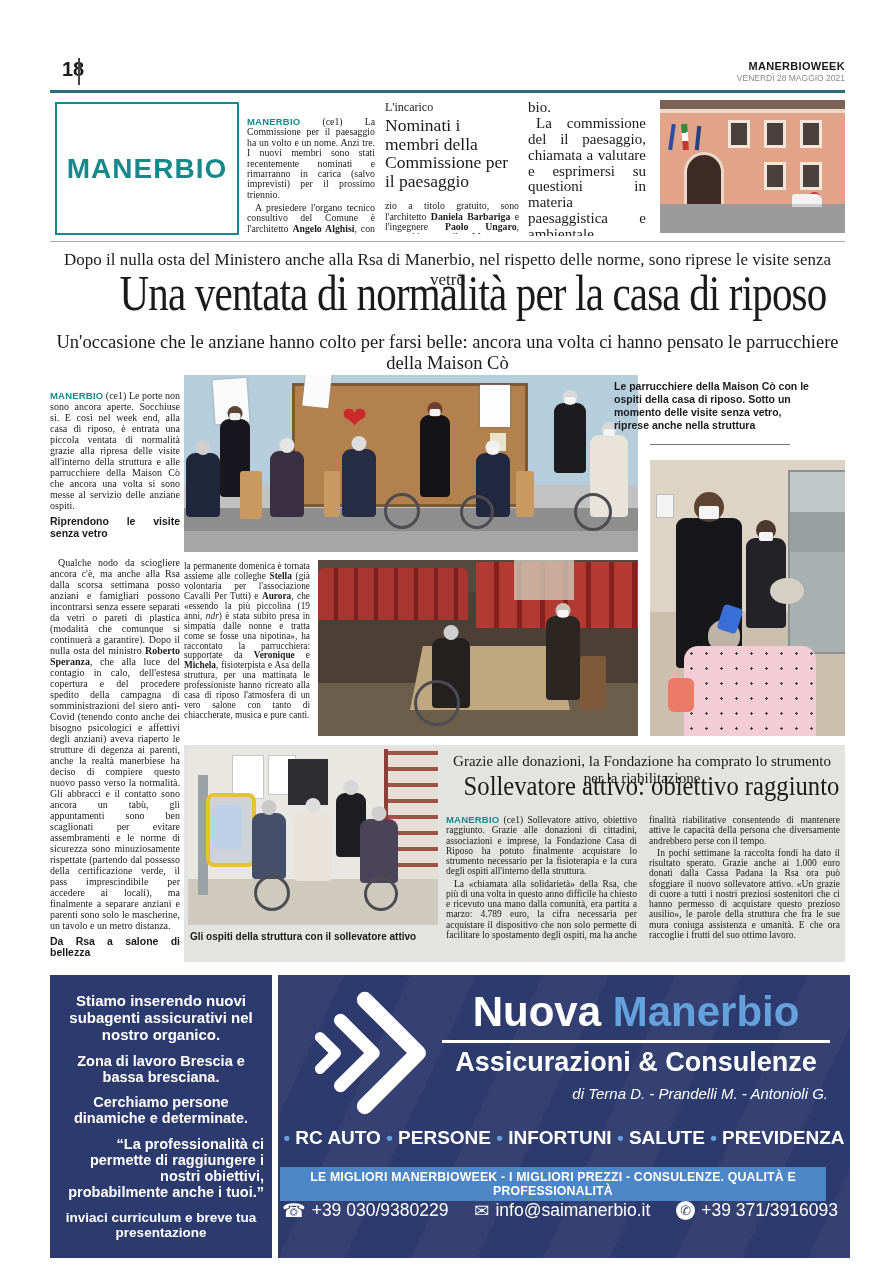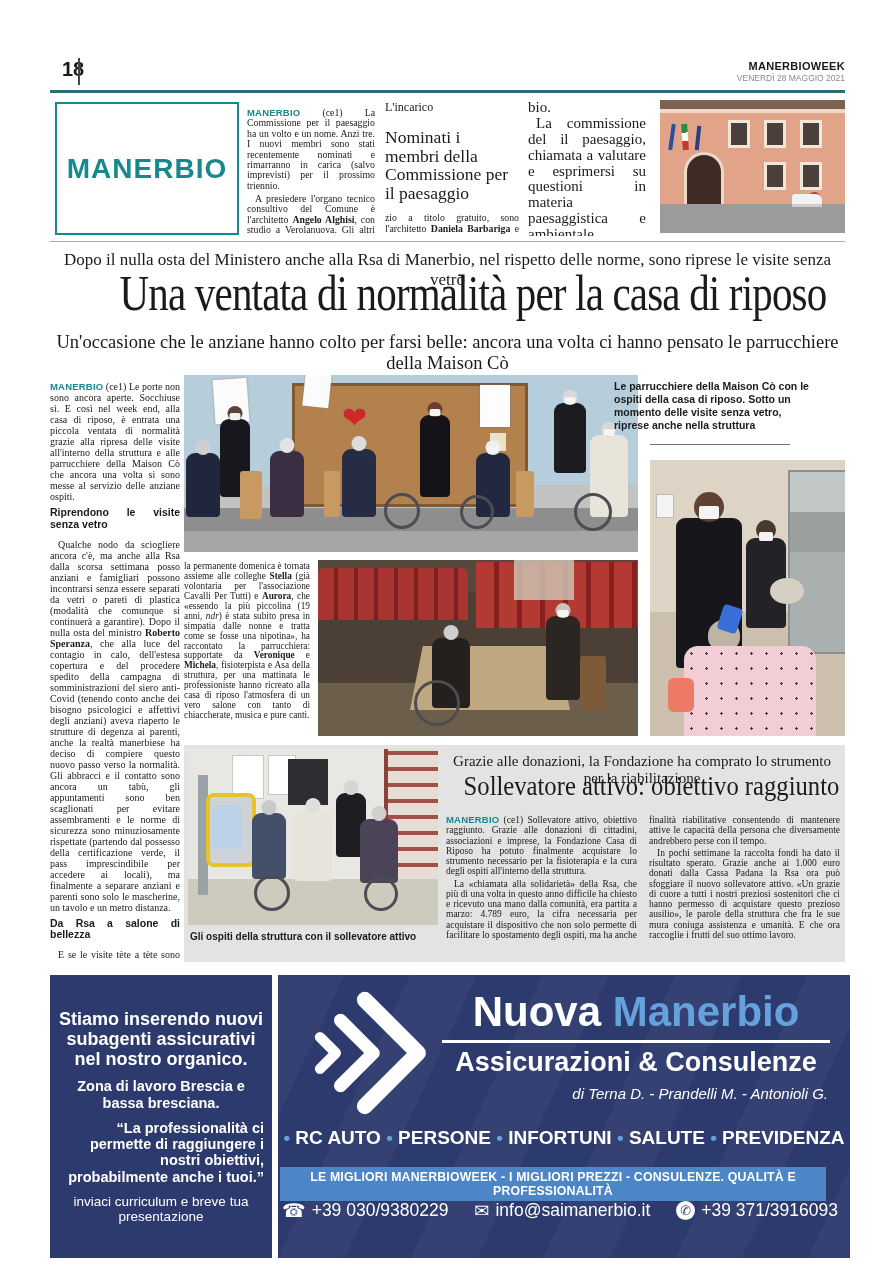--- a/index.html
+++ b/index.html
@@ -5,21 +5,21 @@
   html,body{margin:0;padding:0;background:#fff;}
   .page{position:relative;width:879px;height:1275px;background:#fff;overflow:hidden;
         font-family:"Liberation Serif",serif;color:#1a1a1a;}
   .abs{position:absolute;}
   .sans{font-family:"Liberation Sans",sans-serif;}
   .just{text-align:justify;}
   .b{font-weight:bold;}
   .i{font-style:italic;}
   .tag{color:#17898d;font-family:"Liberation Sans",sans-serif;font-weight:bold;font-size:9.5px;letter-spacing:.2px;}
   .bodytxt{font-size:10px;line-height:1.1;}
-  p{margin:8px 0 3px 0;}
+  p{margin:17px 0 3px 0;}
   .ind{text-indent:8px;}
   .subhead-sans{font-family:"Liberation Sans",sans-serif;font-weight:bold;font-size:10.5px;margin:5px 0 3px 0;line-height:1.1;}
   .caption{font-family:"Liberation Sans",sans-serif;font-weight:bold;font-size:10.5px;line-height:1.25;}
   .rule{background:#a9a9a9;height:1px;}
   .photo{position:absolute;overflow:hidden;}
   .pg{position:absolute;border-radius:9px 9px 4px 4px;}
   .hd{position:absolute;left:50%;transform:translateX(-50%);top:-13px;width:15px;height:15px;border-radius:50%;display:block;}
   .mk{position:absolute;left:50%;transform:translateX(-50%);top:-6px;width:11px;height:7px;background:#f4f4f4;border-radius:2px;display:block;}
   .wh{position:absolute;border:3px solid #4c4c52;border-radius:50%;background:transparent;display:block;}
   .shape{position:absolute;display:block;}
@@ -41,21 +41,21 @@
     <span class="sans" style="color:#17898d;font-weight:bold;font-size:28px;letter-spacing:1px;">MANERBIO</span>
   </div>
 
   <div class="abs just bodytxt" style="left:247px;top:100px;width:128px;height:134px;overflow:hidden;font-size:9.8px;line-height:1.06;">
     <p><span class="tag">MANERBIO</span><span> (ce1) La Commissione per il paesaggio ha un volto e un nome. Anzi tre. I nuovi membri sono stati recentemente nominati e rimarranno in carica (salvo imprevisti) per il prossimo triennio.</span></p>
     <p class="ind" style="margin:0;"><span>A presiedere l'organo tecnico consultivo del Comune è l'architetto </span><span class="b">Angelo Alghisi</span><span>, con studio a Verolanuova. Gli altri due membri, che come il presidente presteranno servi-</span></p>
   </div>
 
   <div class="abs" style="left:385px;top:100px;width:134px;height:134px;overflow:hidden;">
     <div style="font-size:12px;">L'incarico</div>
-    <div style="font-size:17.5px;line-height:1.06;margin-top:13px;">Nominati i membri della Commissione per il paesaggio</div>
+    <div style="font-size:17.5px;line-height:1.06;margin-top:1px;">Nominati i membri della Commissione per il paesaggio</div>
     <p class="just bodytxt" style="margin-top:11px;font-size:9.8px;line-height:1.06;"><span>zio a titolo gratuito, sono l'architetto </span><span class="b">Daniela Barbariga</span><span> e l'ingegnere </span><span class="b">Paolo Ungaro</span><span>, entrambi con studio a Maner-</span></p>
   </div>
 
   <div class="abs just" style="left:528px;top:100px;width:118px;height:136px;overflow:hidden;font-size:15px;line-height:1.06;">
     <p style="margin:0;">bio.</p>
     <p class="ind" style="margin:0;">La commissione del il paesaggio, chiamata a valutare e esprimersi su questioni in materia paesaggistica e ambientale (prestando attenzione alla coerenza del progetto con i principi, le norme ed i vincoli degli strumenti paesistico ambientali vigenti, nell'ottica di una tutela complessiva del territorio comunale) rimarrà in carica fino al dicembre 2024.</p>
   </div>
 
   <div class="photo" style="left:660px;top:100px;width:185px;height:133px;background:#e2a488;">
     <span class="shape" style="left:0;top:0;width:100%;height:9px;background:#7d6152;"></span>
@@ -214,24 +214,25 @@
     <div class="just" style="position:absolute;left:262px;top:70px;width:394px;height:142px;overflow:hidden;column-count:2;column-gap:12px;font-size:9.5px;line-height:1.08;">
       <p style="margin:0 0 2px 0;"><span class="tag">MANERBIO</span><span> (ce1) Sollevatore attivo, obiettivo raggiunto. Grazie alle donazioni di cittadini, associazioni e imprese, la Fondazione Casa di Riposo ha potuto finalmente acquistare lo strumento necessario per la fisioterapia e la cura degli ospiti all'interno della struttura.</span></p>
       <p class="ind" style="margin:0 0 2px 0;">La «chiamata alla solidarietà» della Rsa, che più di una volta in questo anno difficile ha chiesto e ricevuto una mano dalla comunità, era partita a marzo: 4.789 euro, la cifra necessaria per acquistare il dispositivo che non solo permette di facilitare lo spostamento degli ospiti, ma ha anche finalità riabilitative consentendo di mantenere attive le capacità della persona che diversamente andrebbero perse con il tempo.</p>
       <p class="ind" style="margin:0;">In pochi settimane la raccolta fondi ha dato il risultato sperato. Grazie anche ai 1.000 euro donati dalla Cassa Padana la Rsa ora può sfoggiare il nuovo sollevatore attivo. «Un grazie di cuore a tutti i nostri preziosi sostenitori che ci hanno permesso di acquistare questo prezioso ausilio», le parole della struttura che fra le sue mura coniuga assistenza e umanità. E che ora raccoglie i frutti del suo ottimo lavoro.</p>
     </div>
   </div>
 
   <div class="abs" style="left:50px;top:975px;width:795px;height:283px;">
 
     <div class="sans" style="position:absolute;left:0;top:0;width:222px;height:283px;background:#2d3a6d;color:#fff;text-align:center;display:flex;flex-direction:column;justify-content:center;gap:9px;padding:6px 8px;box-sizing:border-box;font-weight:bold;">
-      <div style="font-size:18px;line-height:1.12;">Stiamo inserendo nuovi subagenti assicurativi nel nostro organico.</div>
+      <div style="font-size:15px;line-height:1.12;">Stiamo inserendo nuovi subagenti assicurativi nel nostro organico.</div>
       <div style="font-size:14.5px;line-height:1.12;">Zona di lavoro Brescia e bassa bresciana.</div>
+      <div style="font-size:14.5px;line-height:1.12;">Cerchiamo persone dinamiche e determinate.</div>
       <div style="font-size:14.5px;line-height:1.12;text-align:right;">“La professionalità ci permette di raggiungere i nostri obiettivi, probabilmente anche i tuoi.”</div>
-      <div style="font-size:13.5px;font-weight:normal;line-height:1.12;">inviaci curriculum e breve tua presentazione</div>
+      <div style="font-size:13.5px;font-weight:bold;line-height:1.12;">inviaci curriculum e breve tua presentazione</div>
     </div>
 
     <div style="position:absolute;left:228px;top:0;width:572px;height:283px;background:#2d3a6d;overflow:hidden;">
       <span class="shape" style="left:0;top:0;width:100%;height:100%;background:repeating-linear-gradient(115deg,rgba(255,255,255,0.035) 0 60px,transparent 60px 120px);"></span>
 
       <svg style="position:absolute;left:14px;top:8px;" width="140" height="140" viewBox="0 0 150 150">
         <g fill="none" stroke="#ffffff" stroke-linecap="round" stroke-linejoin="round">
           <path d="M78 18 L135 75 L78 132" stroke-width="17"></path>
           <path d="M52 40 L87 75 L52 110" stroke-width="14"></path>
           <path d="M30 58 L47 75 L30 92" stroke-width="11"></path>

